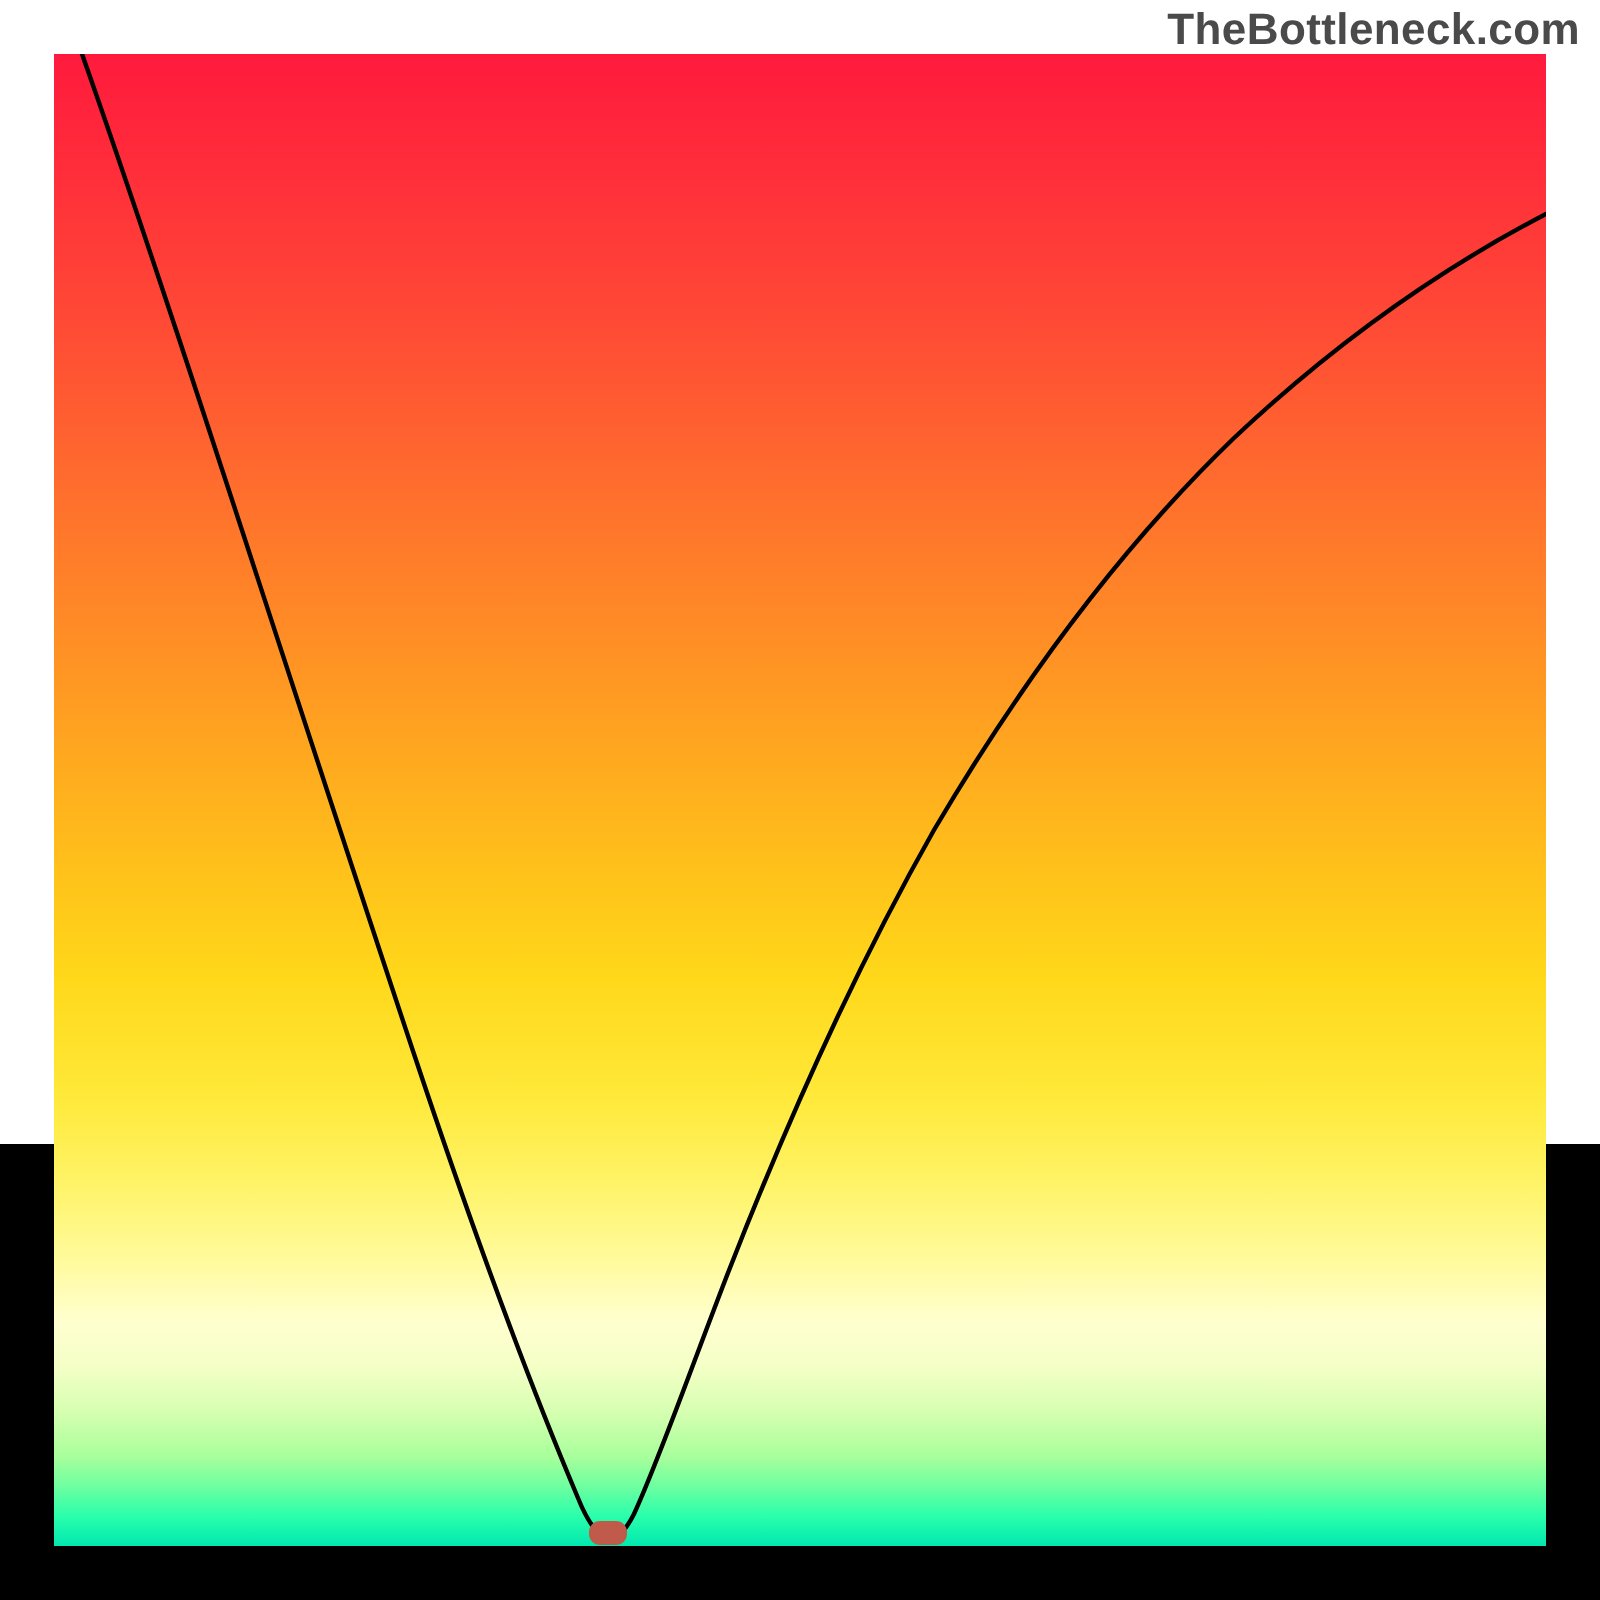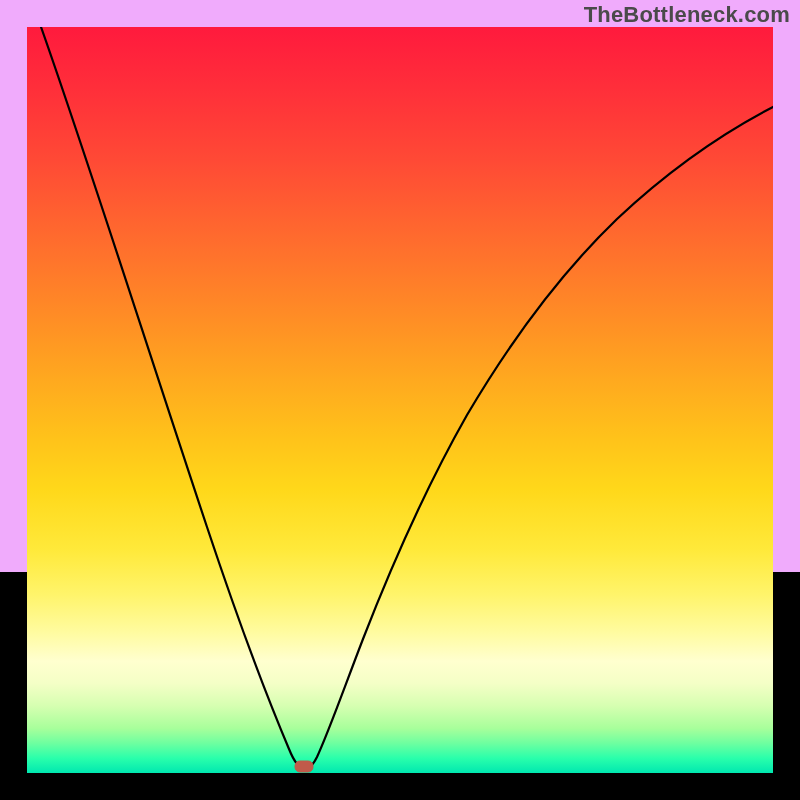--- a/index.html
+++ b/index.html
@@ -8,21 +8,21 @@
     width: 800px;
     height: 800px;
     background: #000;
     overflow: hidden;
     font-family: Arial, Helvetica, sans-serif;
   }
   .frame {
     position: relative;
     width: 800px;
     height: 572px;
-    background: #f0abfc;
+    background: #ffffff;
   }
   .watermark {
     position: absolute;
     top: 2px;
     right: 10px;
     color: #4a4a4a;
     font-size: 22px;
     font-weight: 600;
     letter-spacing: 0.2px;
     z-index: 5;

